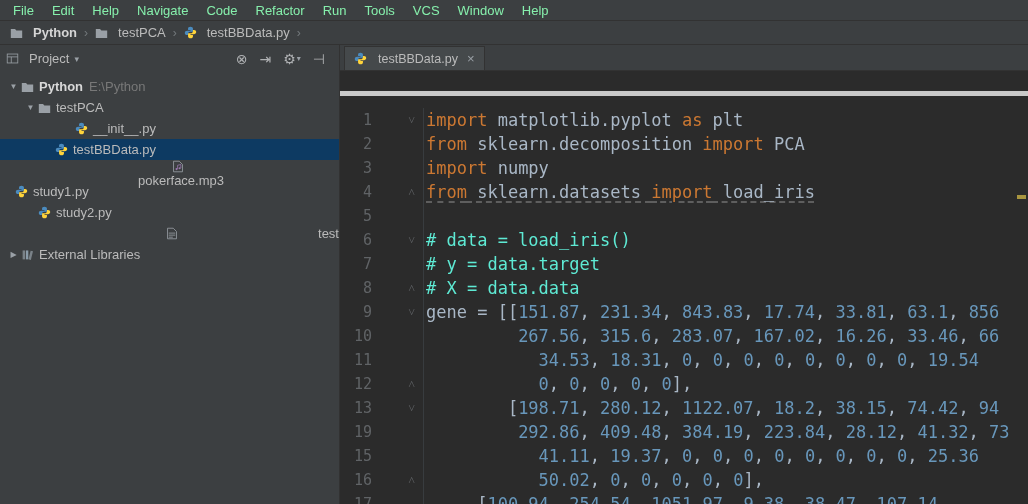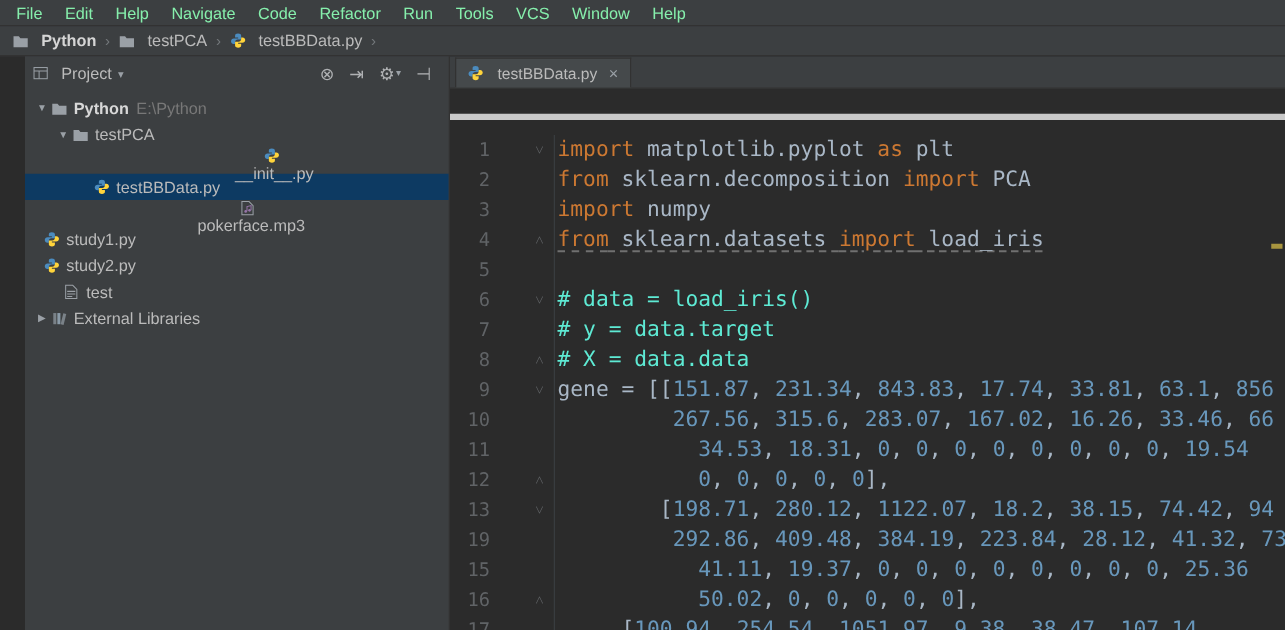--- a/index.html
+++ b/index.html
@@ -9,21 +9,21 @@
   .menubar { height:21px; background:#3c3f41; display:flex; align-items:center;
              padding-left:4px; font-size:13px; border-bottom:1px solid #323232; }
   .menu-item { padding:2px 9px; color:#86efac; }
 
   .navbar { height:24px; background:#3c3f41; display:flex; align-items:center;
             padding-left:8px; font-size:13px; border-bottom:1px solid #323232; }
   .crumb { display:flex; align-items:center; gap:5px; padding:0 2px; color:#bbbbbb; }
   .crumb.bold .crumb-label { font-weight:bold; color:#d5d5d5; }
   .chev { color:#73787b; padding:0 5px; font-size:12px; }
 
-  .main { display:flex; height:459px;margin-left:20px; }
+  .main { display:flex; height:459px; }
 
   .project-panel { width:340px; background:#3c3f41; border-right:1px solid #323232;
                    display:flex; flex-direction:column; flex:none; }
   .panel-header { height:27px; display:flex; align-items:center; padding:0 6px;
                   font-size:13px; gap:6px; flex:none; }
   .panel-title-wrap { display:flex; align-items:center; gap:5px; }
   .panel-caret { font-size:9px; color:#9aa0a6; }
   .panel-toolbar { margin-left:auto; display:flex; align-items:center; gap:12px;
                    color:#afb1b3; font-size:14px; padding-right:8px; }
   .tb-icon { display:flex; align-items:center; gap:1px; }
@@ -149,21 +149,21 @@
           </div>
           <div class="tree-row" style="padding-left: 23px;">
             <span class="tree-arrow">▼</span>
             <span class="tree-icon">
               <svg width="13" height="12" viewBox="0 0 16 14">
                 <path fill="#9aa0a6" d="M1 2h5.2l1.6 2H15v9H1z"></path>
               </svg>
             </span>
             <span class="tree-label">testPCA</span>
           </div>
-          <div class="tree-row" style="padding-left: 60px; flex-direction: column;">
+          <div class="tree-row" style="padding-left: 60px;">
             <span class="tree-arrow"></span>
             <span class="tree-icon">
               <svg width="13" height="13" viewBox="0 0 16 16">
                 <path fill="#4b8bbe" d="M7.9 1C6 1 5 1.9 5 3.2V5h3v.8H3.8C2.2 5.8 1 6.9 1 8.5c0 1.6 1.1 2.7 2.6 2.7H5V9.6C5 8.1 6.2 7 7.6 7H11V3.2C11 1.9 9.8 1 7.9 1z"></path>
                 <path fill="#ffd43b" d="M8.1 15c1.9 0 2.9-.9 2.9-2.2V11H8v-.8h4.2c1.6 0 2.8-1.1 2.8-2.7 0-1.6-1.1-2.7-2.6-2.7H11v1.6C11 7.9 9.8 9 8.4 9H5v3.8C5 14.1 6.2 15 8.1 15z"></path>
               </svg>
             </span>
             <span class="tree-label">__init__.py</span>
           </div>
           <div class="tree-row selected" style="padding-left: 40px;">
@@ -191,31 +191,31 @@
           <div class="tree-row" style="">
             <span class="tree-arrow"></span>
             <span class="tree-icon">
               <svg width="13" height="13" viewBox="0 0 16 16">
                 <path fill="#4b8bbe" d="M7.9 1C6 1 5 1.9 5 3.2V5h3v.8H3.8C2.2 5.8 1 6.9 1 8.5c0 1.6 1.1 2.7 2.6 2.7H5V9.6C5 8.1 6.2 7 7.6 7H11V3.2C11 1.9 9.8 1 7.9 1z"></path>
                 <path fill="#ffd43b" d="M8.1 15c1.9 0 2.9-.9 2.9-2.2V11H8v-.8h4.2c1.6 0 2.8-1.1 2.8-2.7 0-1.6-1.1-2.7-2.6-2.7H11v1.6C11 7.9 9.8 9 8.4 9H5v3.8C5 14.1 6.2 15 8.1 15z"></path>
               </svg>
             </span>
             <span class="tree-label">study1.py</span>
           </div>
-          <div class="tree-row" style="">
+          <div class="tree-row" style="padding-left: 23px;">
             <span class="tree-arrow"></span>
             <span class="tree-icon">
               <svg width="13" height="13" viewBox="0 0 16 16">
                 <path fill="#4b8bbe" d="M7.9 1C6 1 5 1.9 5 3.2V5h3v.8H3.8C2.2 5.8 1 6.9 1 8.5c0 1.6 1.1 2.7 2.6 2.7H5V9.6C5 8.1 6.2 7 7.6 7H11V3.2C11 1.9 9.8 1 7.9 1z"></path>
                 <path fill="#ffd43b" d="M8.1 15c1.9 0 2.9-.9 2.9-2.2V11H8v-.8h4.2c1.6 0 2.8-1.1 2.8-2.7 0-1.6-1.1-2.7-2.6-2.7H11v1.6C11 7.9 9.8 9 8.4 9H5v3.8C5 14.1 6.2 15 8.1 15z"></path>
               </svg>
             </span>
             <span class="tree-label">study2.py</span>
           </div>
-          <div class="tree-row" style="padding-left: 16px;">
+          <div class="tree-row" style="padding-left: 16px; justify-content: space-between;">
             <span class="tree-arrow"></span>
             <span class="tree-icon">
               <svg width="12" height="13" viewBox="0 0 14 16">
                 <path fill="#3c3f41" stroke="#9aa0a6" d="M1.5 1.5h7l4 4v9h-11z"></path>
                 <path stroke="#9aa0a6" d="M3 7.5h8M3 10h8M3 12.5h5" fill="none"></path>
               </svg>
             </span>
             <span class="tree-label">test</span>
           </div>
           <div class="tree-row" style="padding-left: 6px;">

